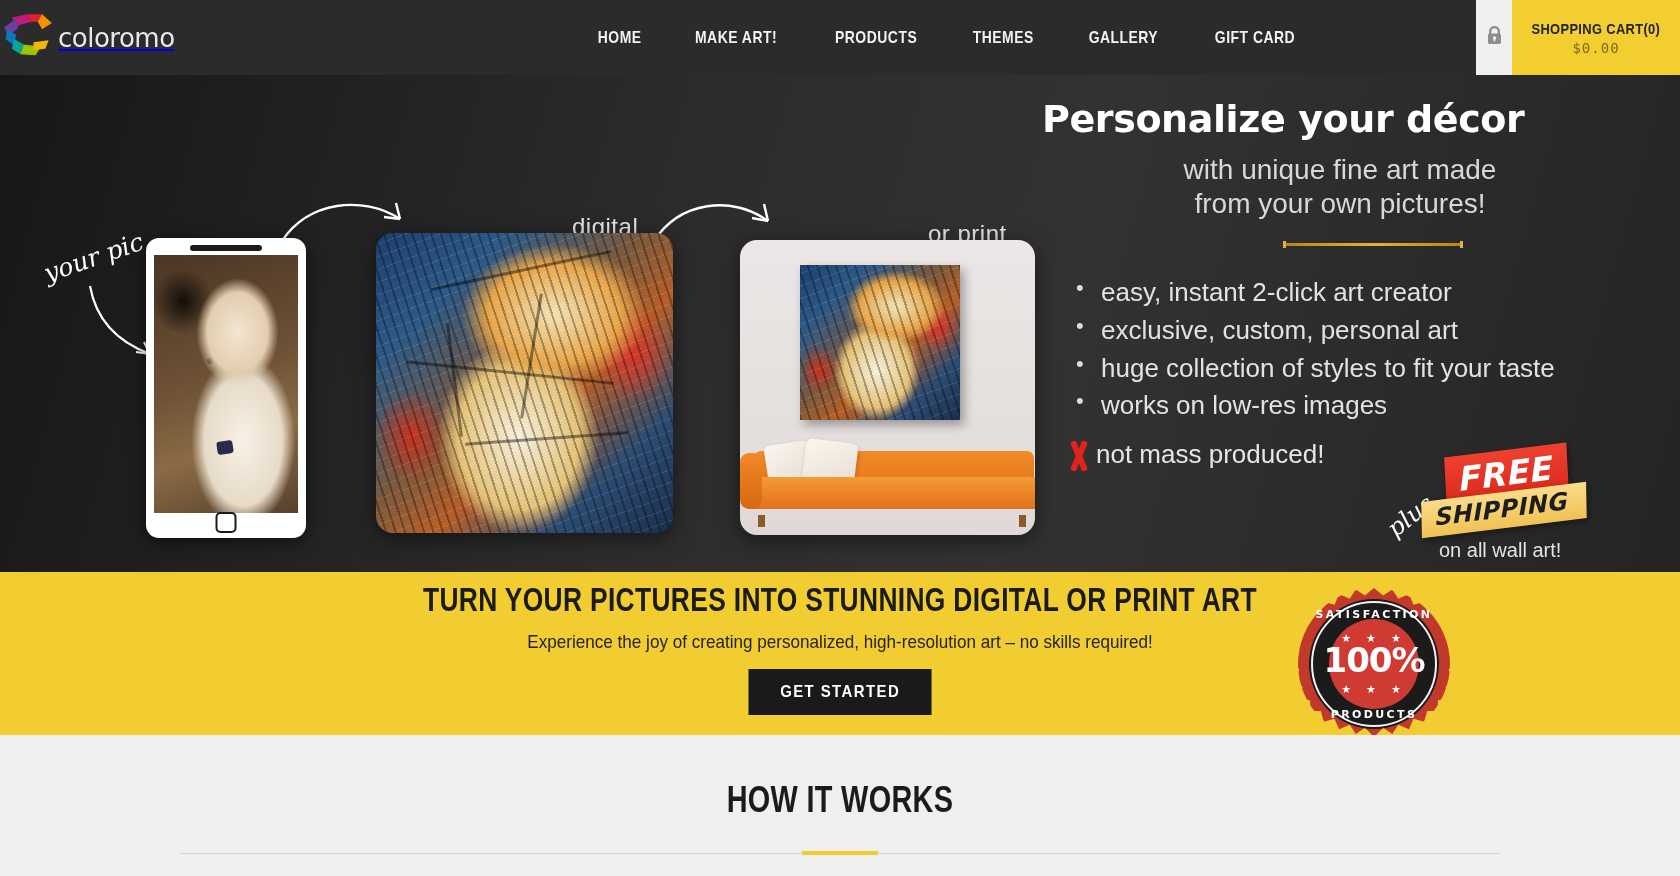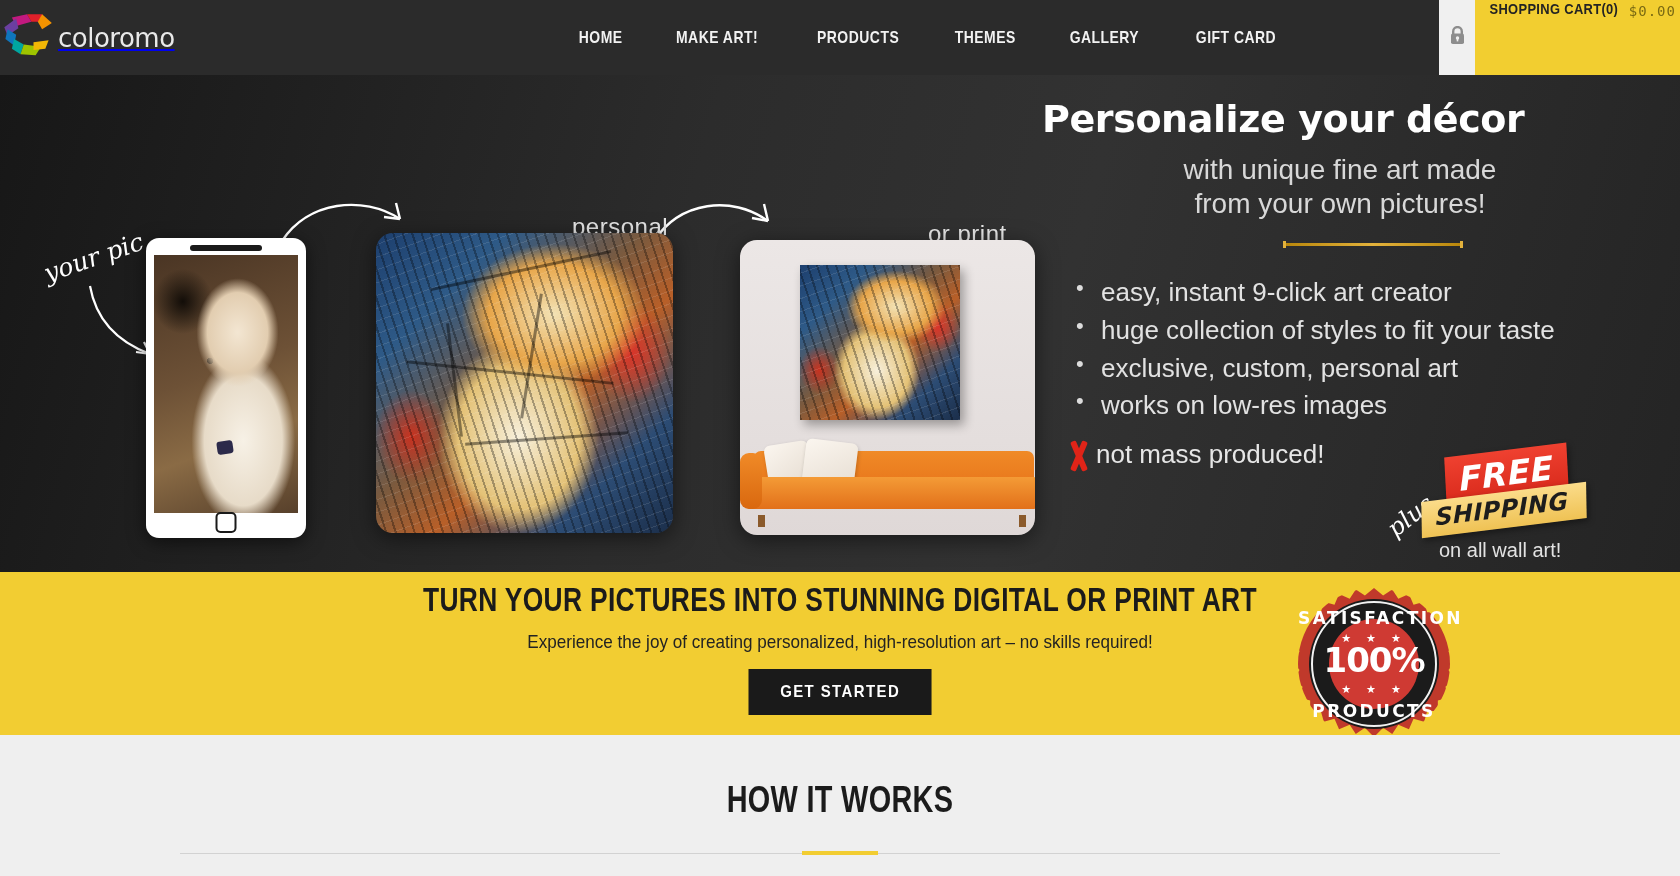--- a/index.html
+++ b/index.html
@@ -13,22 +13,22 @@
   .logo-mark { width:54px; height:54px; position:relative; flex:0 0 auto; }
   .logo-text { color:#e9e9e9; font-size:26px; letter-spacing:-.5px; margin-left:4px;
     font-family:"DejaVu Sans", sans-serif; font-weight:400; }
 
   .nav { flex:1; display:flex; align-items:center; justify-content:center; gap:40px; }
   .nav a { color:#f2f2f2; text-decoration:none; font-size:17px; font-weight:700;
     letter-spacing:.6px; font-stretch:condensed; transform:scaleX(.82); display:inline-block;
     transform-origin:center; white-space:nowrap; font-family:"Liberation Sans Narrow","Liberation Sans",sans-serif; }
 
   .lock-box { width:36px; background:#f0f0f0; display:flex; align-items:center; justify-content:center; }
-  .cart { width:205px; background:#f2ce30; display:flex; 
-    align-items:flex-start; justify-content:center; text-decoration:none; }
+  .cart { width:168px; background:#f2ce30; display:flex; flex-direction:column;
+    align-items:center; justify-content:center; text-decoration:none; }
   .cart .c1 { color:#232323; font-size:15px; font-weight:700; letter-spacing:.4px;
     transform:scaleX(.86); font-family:"Liberation Sans Narrow","Liberation Sans",sans-serif; }
   .cart .c2 { color:#7a6a13; font-size:14px; margin-top:3px; letter-spacing:1px;
     font-family:"DejaVu Sans Mono", monospace; }
 
   
   .hero { position:relative; height:497px;
     background:linear-gradient(105deg,#171717 0%,#2c2c2c 40%,#323232 62%,#242424 100%); overflow:hidden; }
 
   .hero-left { position:absolute; left:0; top:0; width:1030px; height:100%; }
@@ -164,21 +164,21 @@
       17% 9%,24% 11%,27% 4%,34% 7%,38% 1%,44% 5%); }
   .seal-ring1 { position:absolute; inset:11px; border-radius:50%; background:#1b1b1b; }
   .seal-ring2 { position:absolute; inset:13px; border-radius:50%; border:2px solid #f2f2f2; }
   .seal-core { position:absolute; inset:31px; border-radius:50%; background:#cf3a33; }
   .seal-100 { position:absolute; left:0; right:0; top:52px; text-align:center; color:#fff;
     font-size:34px; font-weight:700; font-family:"DejaVu Sans",sans-serif; letter-spacing:-1px; }
   .seal-stars { position:absolute; left:0; right:0; text-align:center; color:#fff; font-size:11px;
     letter-spacing:6px; }
   .seal-stars.top { top:44px; } .seal-stars.bot { bottom:44px; }
   .seal-arc { position:absolute; left:0; right:0; text-align:center; color:#fff; font-weight:700;
-    font-size:17px; letter-spacing:2.4px; font-family:"DejaVu Sans",sans-serif; }
+    font-size:11px; letter-spacing:2.4px; font-family:"DejaVu Sans",sans-serif; }
   .seal-arc.top { top:20px; } .seal-arc.bot { bottom:19px; }
 
   
   .how { position:relative; height:141px; background:#efefef; }
   .how h2 { position:absolute; left:0; right:0; top:44px; text-align:center; color:#1b1b1b;
     font-size:37px; font-weight:700; letter-spacing:.4px; transform:scaleX(.78);
     font-family:"Liberation Sans Narrow","Liberation Sans",sans-serif; }
   .how-rule { position:absolute; left:180px; right:180px; top:118px; height:1px; background:#d2d2d2; }
   .how-accent { position:absolute; left:50%; transform:translateX(-50%); top:116px;
     width:76px; height:4px; background:#f2cd32; }
@@ -244,21 +244,21 @@
     <svg class="arrow" style="left:278px; top:118px;" width="135" height="60">
       <path d="M4 48 C 30 8, 85 2, 122 26" fill="none" stroke="#fff" stroke-width="2.4"></path>
       <path d="M122 26 L106 24 M122 26 L118 10" fill="none" stroke="#fff" stroke-width="2.4"></path>
     </svg>
 
     <svg class="arrow" style="left:650px; top:118px;" width="130" height="60">
       <path d="M4 48 C 30 8, 82 2, 118 28" fill="none" stroke="#fff" stroke-width="2.4"></path>
       <path d="M118 28 L102 25 M118 28 L114 11" fill="none" stroke="#fff" stroke-width="2.4"></path>
     </svg>
 
-    <span class="lbl-thin lbl-digital">personal</span>
+    <span class="lbl-thin lbl-digital">digital</span>
     <span class="lbl-thin lbl-orprint">or print</span>
 
     <div class="phone">
       <div class="phone-screen">
         <div class="dogphoto">
           <div class="dog-collar"></div>
         </div>
       </div>
     </div>
 
@@ -291,23 +291,23 @@
 
   <div class="hero-right">
     <div class="h-title">Personalize your décor</div>
     <div class="h-sub">
       <div>with unique fine art made</div>
       <div>from your own pictures!</div>
     </div>
     <div class="gold-rule"></div>
 
     <ul class="feat">
-      <li>easy, instant 9-click art creator</li>
+      <li>easy, instant 2-click art creator</li>
+      <li>exclusive, custom, personal art</li>
       <li>huge collection of styles to fit your taste</li>
-      <li>exclusive, custom, personal art</li>
       <li>works on low-res images</li>
     </ul>
 
     <div class="nomass">
       <span class="xmark"></span>
       <span>not mass produced!</span>
     </div>
 
     <div class="shipbadge">
       <span class="plus-word">plus</span>

